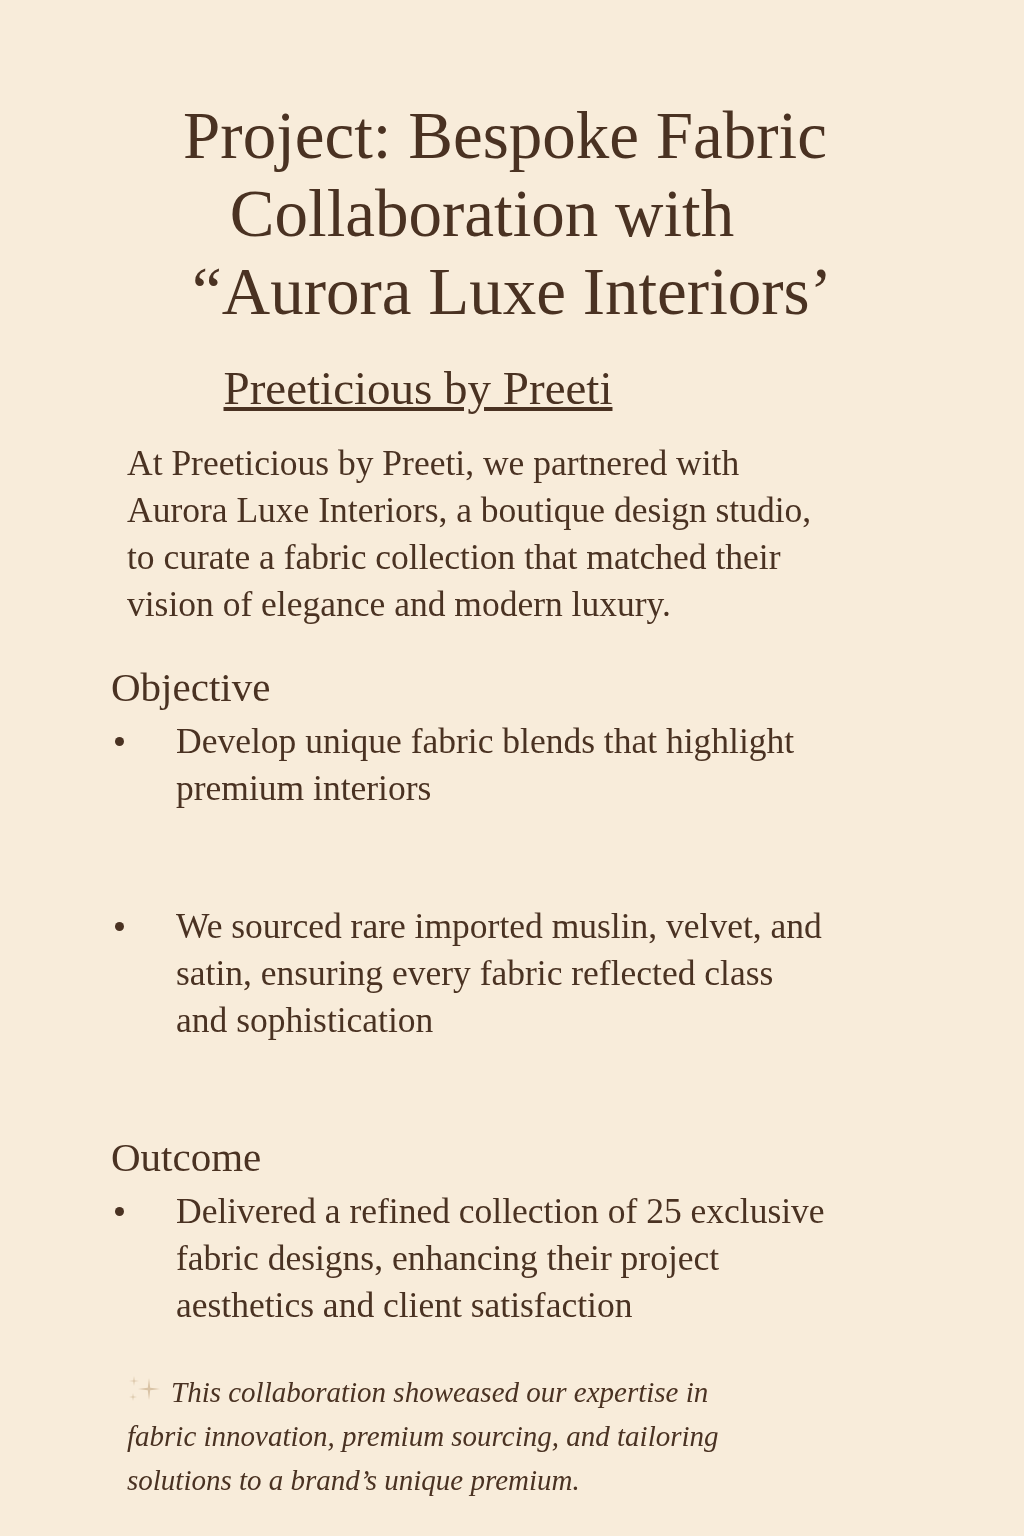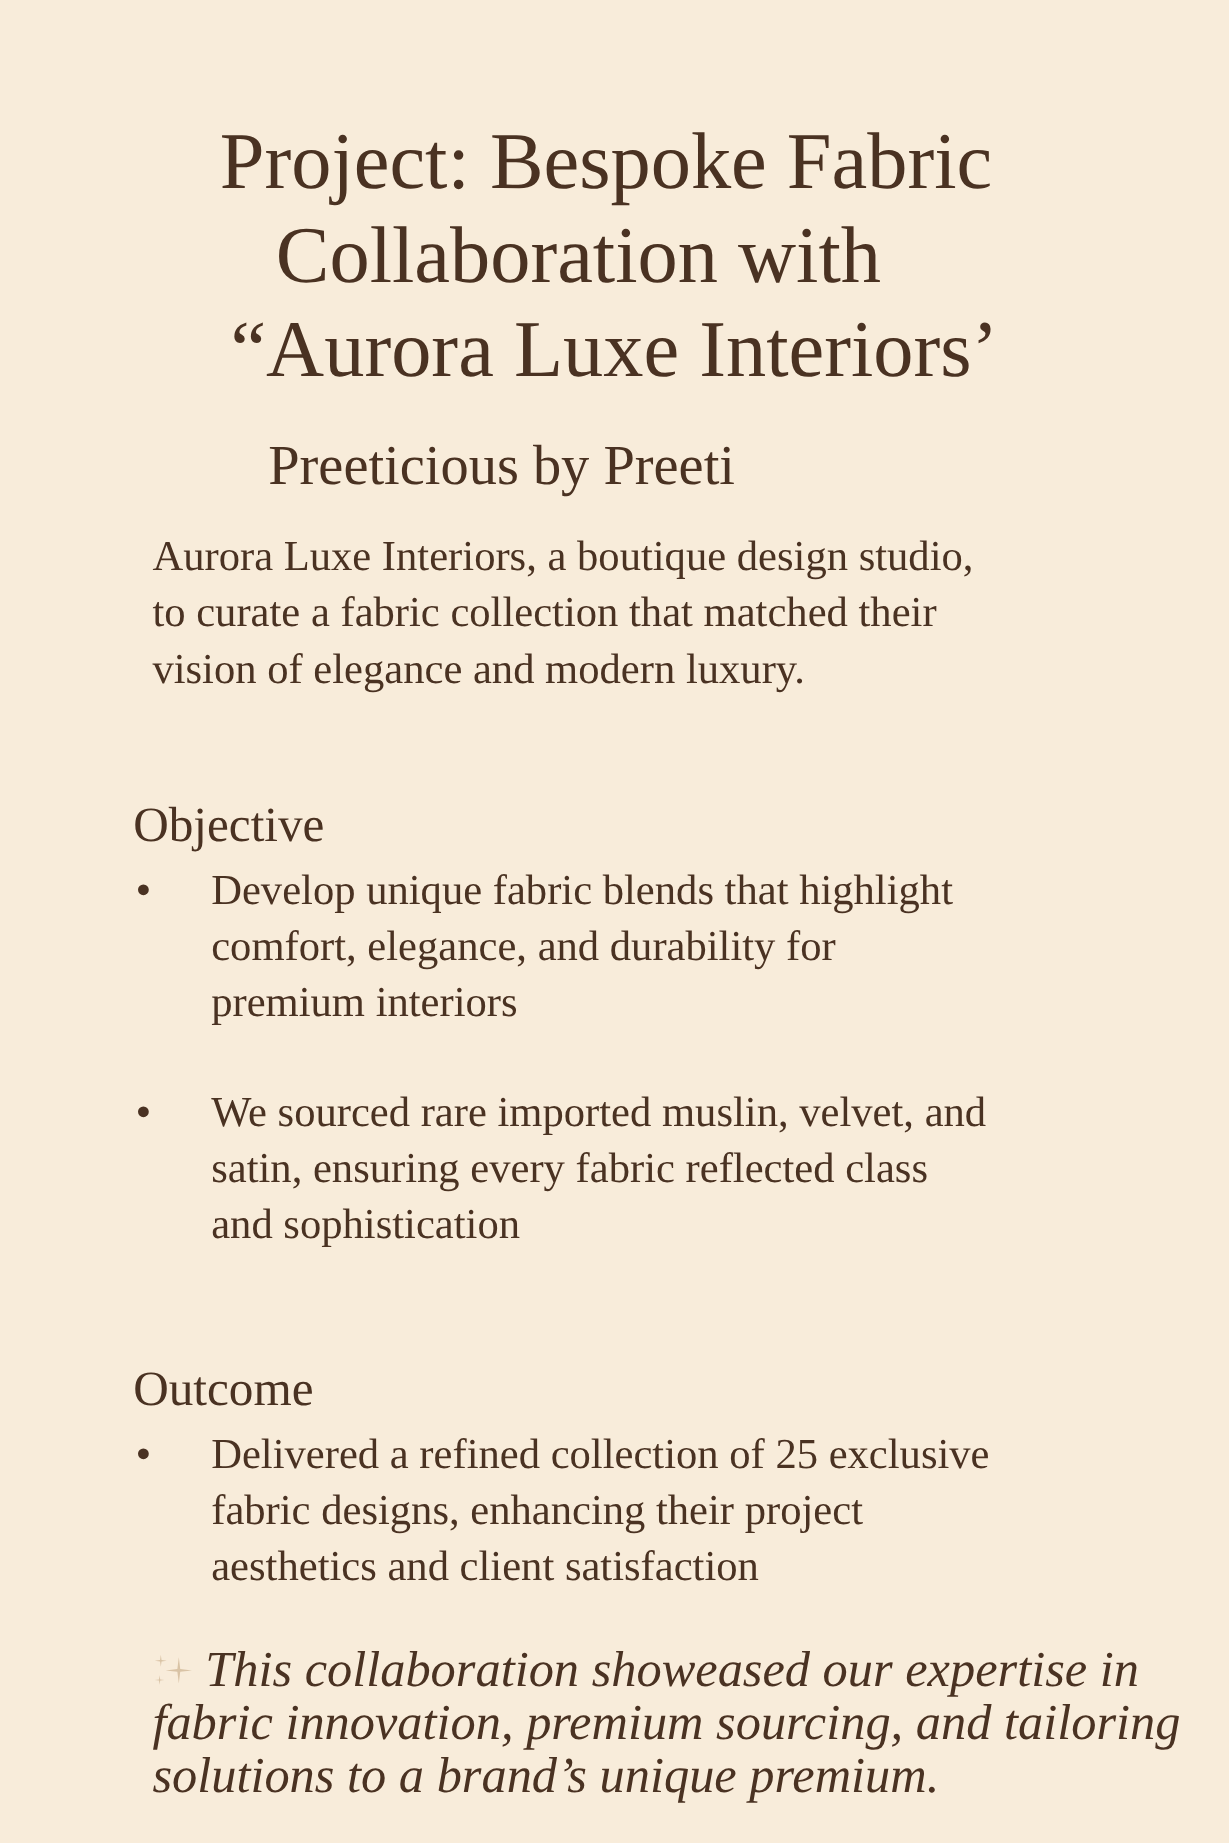--- a/index.html
+++ b/index.html
@@ -43,20 +43,21 @@
     left: 0;
     top: 356px;
     width: 836px;
     margin: 0;
     text-align: center;
     font-family: "Liberation Serif", "DejaVu Serif", serif;
     font-weight: normal;
     font-size: 47px;
     line-height: 64px;
     color: #4A3222;
+    text-decoration: underline;
   }
   .intro {
     position: absolute;
     left: 127px;
     top: 440px;
     width: 800px;
     margin: 0;
     font-family: "Liberation Serif", "DejaVu Serif", serif;
     font-size: 35.5px;
     line-height: 47px;
@@ -103,21 +104,21 @@
   .sec-process { top: 897px; }
   .sec-outcome { top: 1132px; }
   .closing {
     position: absolute;
     left: 127px;
     top: 1370px;
     width: 800px;
     margin: 0;
     font-family: "Liberation Serif", "DejaVu Serif", serif;
     font-style: italic;
-    font-size: 42px;
+    font-size: 29px;
     line-height: 44px;
     color: #4A3222;
   }
   .closing span.line { display: block; white-space: nowrap; }
   .sparkle {
     display: inline-block;
     width: 36px;
     height: 30px;
     vertical-align: -2px;
     margin-right: 8px;
@@ -130,32 +131,32 @@
 
   <h1 class="title">
     <span class="l1">Project: Bespoke Fabric</span>
     <span class="l2">Collaboration with</span>
     <span class="l3">“Aurora Luxe Interiors’</span>
   </h1>
 
   <h2 class="subtitle">Preeticious by Preeti</h2>
 
   <p class="intro">
+    <span>At Preeticious by Preeti, we partnered with</span>
     <span>Aurora Luxe Interiors, a boutique design studio,</span>
     <span>to curate a fabric collection that matched their</span>
     <span>vision of elegance and modern luxury.</span>
   </p>
 
   <div class="section sec-objective">
     <h2>Objective</h2>
     <ul>
       <li>
         <span class="bullet"></span>
         <span class="line">Develop unique fabric blends that highlight</span>
-        <span class="line">comfort, elegance, and durability for</span>
         <span class="line">premium interiors</span>
       </li>
     </ul>
   </div>
 
   <div class="section sec-process">
     <ul>
       <li>
         <span class="bullet"></span>
         <span class="line">We sourced rare imported muslin, velvet, and</span>

